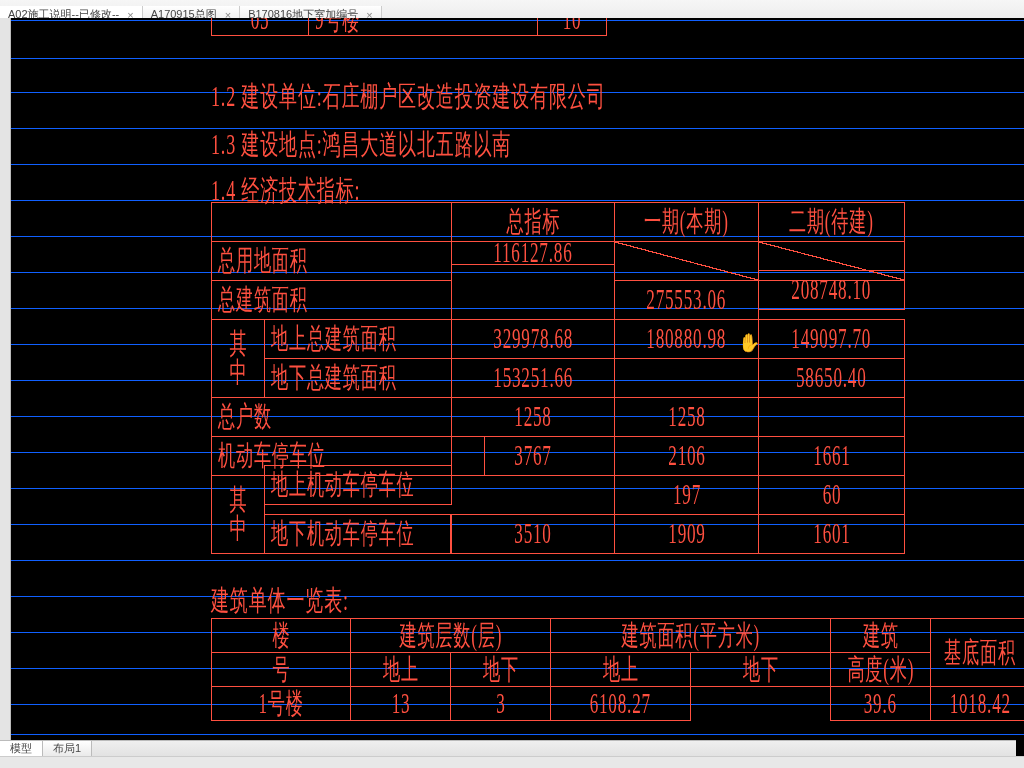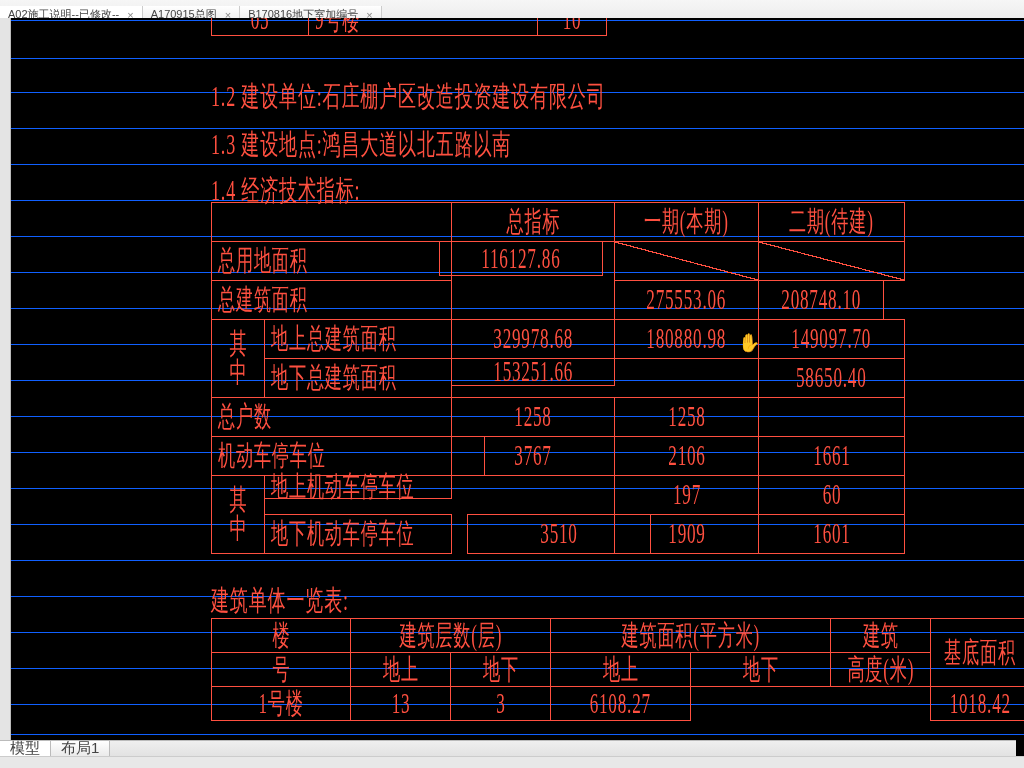--- a/index.html
+++ b/index.html
@@ -43,21 +43,21 @@
     border-right: 1px solid #bbb;
   }
   .bottomtabs {
     position: absolute;
     left: 0; bottom: 12px; right: 8px; height: 16px;
     background: linear-gradient(#efefef,#e2e2e2);
     border-top: 1px solid #bbb;
     display: flex;
     align-items: flex-end;
     font-family: Arial, sans-serif;
-    font-size: 15px;
+    font-size: 11px;
     color: #444;
   }
   .btab {
     height: 15px;
     padding: 0 10px;
     border-right: 1px solid #bbb;
     display: flex;
     align-items: center;
     background: linear-gradient(#fff,#eaeaea);
   }
@@ -193,33 +193,33 @@
   <div class="cell" style="left:603px;top:184px;width:145px;height:40px">
       <span>一期(本期)</span>
     </div>
   <div class="cell" style="left:747px;top:184px;width:147px;height:40px">
       <span>二期(待建)</span>
     </div>
 
   <div class="cell left" style="left:200px;top:223px;width:241px;height:40px">
       <span>总用地面积</span>
     </div>
-  <div class="cell" style="left:428px;top:223px;width:164px;height:35px">
+  <div class="cell" style="left:440px;top:223px;width:164px;height:24px">
       <span>116127.86</span>
     </div>
   <div class="cell diag" style="left:603px;top:223px;width:145px;height:40px"></div>
   <div class="cell diag" style="left:747px;top:223px;width:147px;height:40px"></div>
 
   <div class="cell left" style="left:200px;top:262px;width:241px;height:40px">
       <span>总建筑面积</span>
     </div>
   <div class="cell" style="left:603px;top:262px;width:145px;height:40px">
       <span>275553.06</span>
     </div>
-  <div class="cell" style="left:747px;top:262px;width:126px;height:40px">
+  <div class="cell" style="left:747px;top:252px;width:147px;height:40px">
       <span>208748.10</span>
     </div>
 
   <div class="cell" style="left:200px;top:301px;width:54px;height:79px;flex-direction:column">
     <span style="display:block;line-height:1.3">其</span>
       <span style="display:block;line-height:1.3">中</span>
   </div>
 
   <div class="cell left" style="left:253px;top:301px;width:188px;height:40px">
       <span>地上总建筑面积</span>
@@ -230,21 +230,21 @@
   <div class="cell" style="left:603px;top:301px;width:145px;height:40px">
       <span>180880.98</span>
     </div>
   <div class="cell" style="left:747px;top:301px;width:147px;height:40px">
       <span>149097.70</span>
     </div>
 
   <div class="cell left" style="left:253px;top:340px;width:188px;height:40px">
       <span>地下总建筑面积</span>
     </div>
-  <div class="cell" style="left:440px;top:340px;width:164px;height:28px">
+  <div class="cell" style="left:440px;top:340px;width:164px;height:40px">
       <span>153251.66</span>
     </div>
   <div class="cell" style="left:747px;top:340px;width:147px;height:40px">
       <span>58650.40</span>
     </div>
 
   <div class="cell left" style="left:200px;top:379px;width:241px;height:40px">
       <span>总户数</span>
     </div>
   <div class="cell" style="left:440px;top:379px;width:164px;height:40px">
@@ -268,34 +268,34 @@
     </div>
   <div class="cell" style="left:747px;top:418px;width:147px;height:40px">
       <span>1661</span>
     </div>
 
   <div class="cell" style="left:200px;top:457px;width:54px;height:79px;flex-direction:column">
     <span style="display:block;line-height:1.3">其</span>
       <span style="display:block;line-height:1.3">中</span>
   </div>
 
-  <div class="cell left" style="left:253px;top:457px;width:188px;height:24px">
+  <div class="cell left" style="left:253px;top:447px;width:188px;height:40px">
       <span>地上机动车停车位</span>
     </div>
   <div class="cell" style="left:603px;top:457px;width:145px;height:40px">
       <span>197</span>
     </div>
   <div class="cell" style="left:747px;top:457px;width:147px;height:40px">
       <span>60</span>
     </div>
 
   <div class="cell left" style="left:253px;top:496px;width:188px;height:40px">
       <span>地下机动车停车位</span>
     </div>
-  <div class="cell" style="left:456px;top:496px;width:184px;height:40px">
+  <div class="cell" style="left:439px;top:496px;width:165px;height:40px">
       <span>3510</span>
     </div>
   <div class="cell" style="left:603px;top:496px;width:145px;height:40px">
       <span>1909</span>
     </div>
   <div class="cell" style="left:747px;top:496px;width:147px;height:40px">
       <span>1601</span>
     </div>
 
   <div class="txt" style="left:200px;top:568px"><span>建筑单体一览表:</span></div>
@@ -338,20 +338,23 @@
       <span>1号楼</span>
     </div>
   <div class="cell" style="left:339px;top:668px;width:101px;height:35px">
       <span>13</span>
     </div>
   <div class="cell" style="left:439px;top:668px;width:101px;height:35px">
       <span>3</span>
     </div>
   <div class="cell" style="left:539px;top:668px;width:141px;height:35px">
       <span>6108.27</span>
+    </div>
+  <div class="cell" style="left:819px;top:668px;width:101px;height:35px">
+      <span>39.6</span>
     </div>
   <div class="cell" style="left:919px;top:668px;width:100px;height:35px">
       <span>1018.42</span>
     </div>
 
   <div class="cursor" style="left:727px;top:314px">✋</div>
 
 </div>
 
 <div class="bottomtabs">

